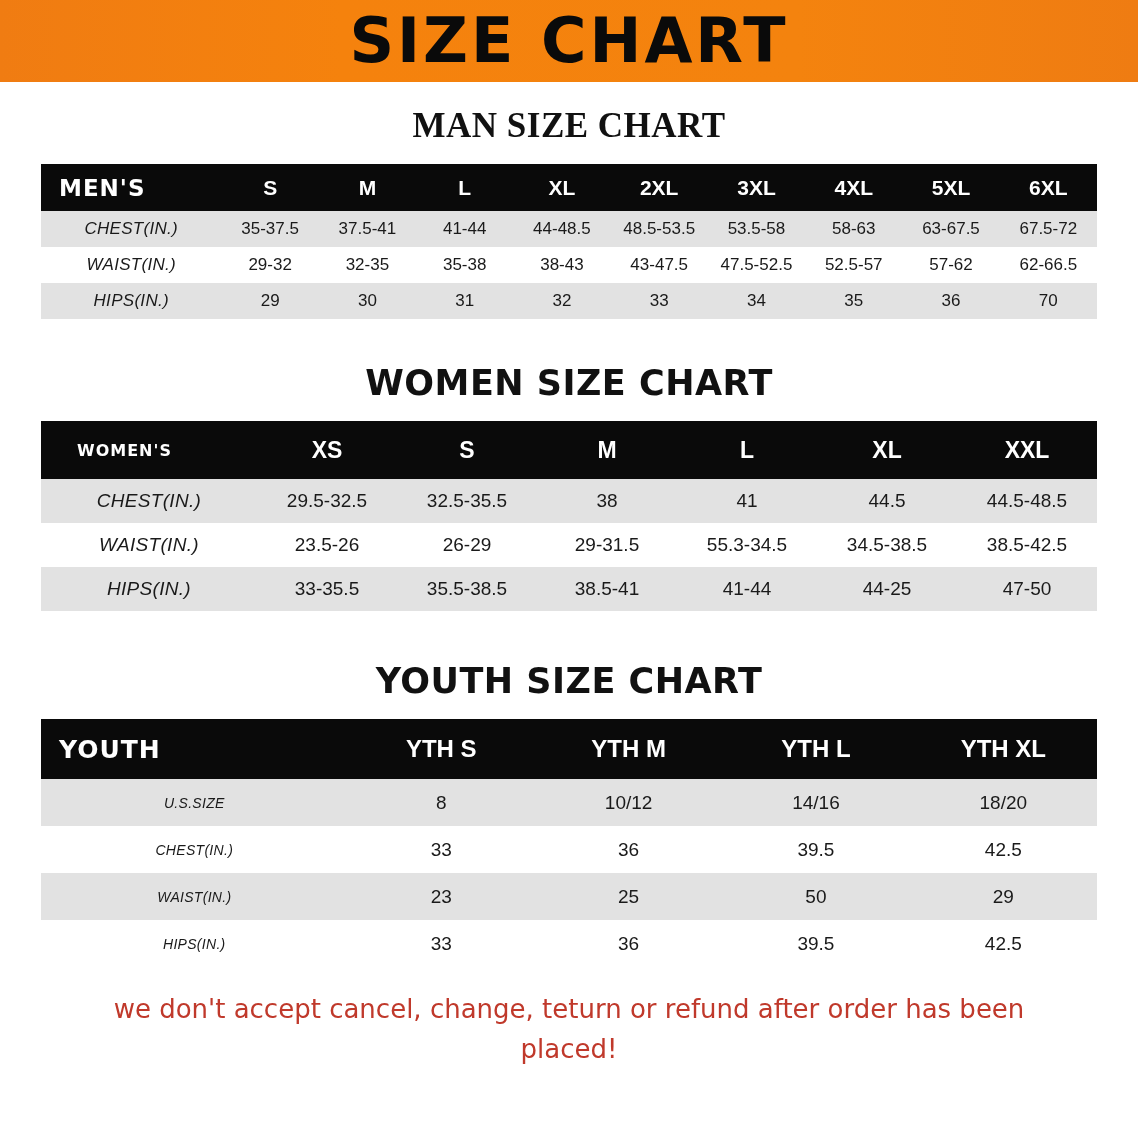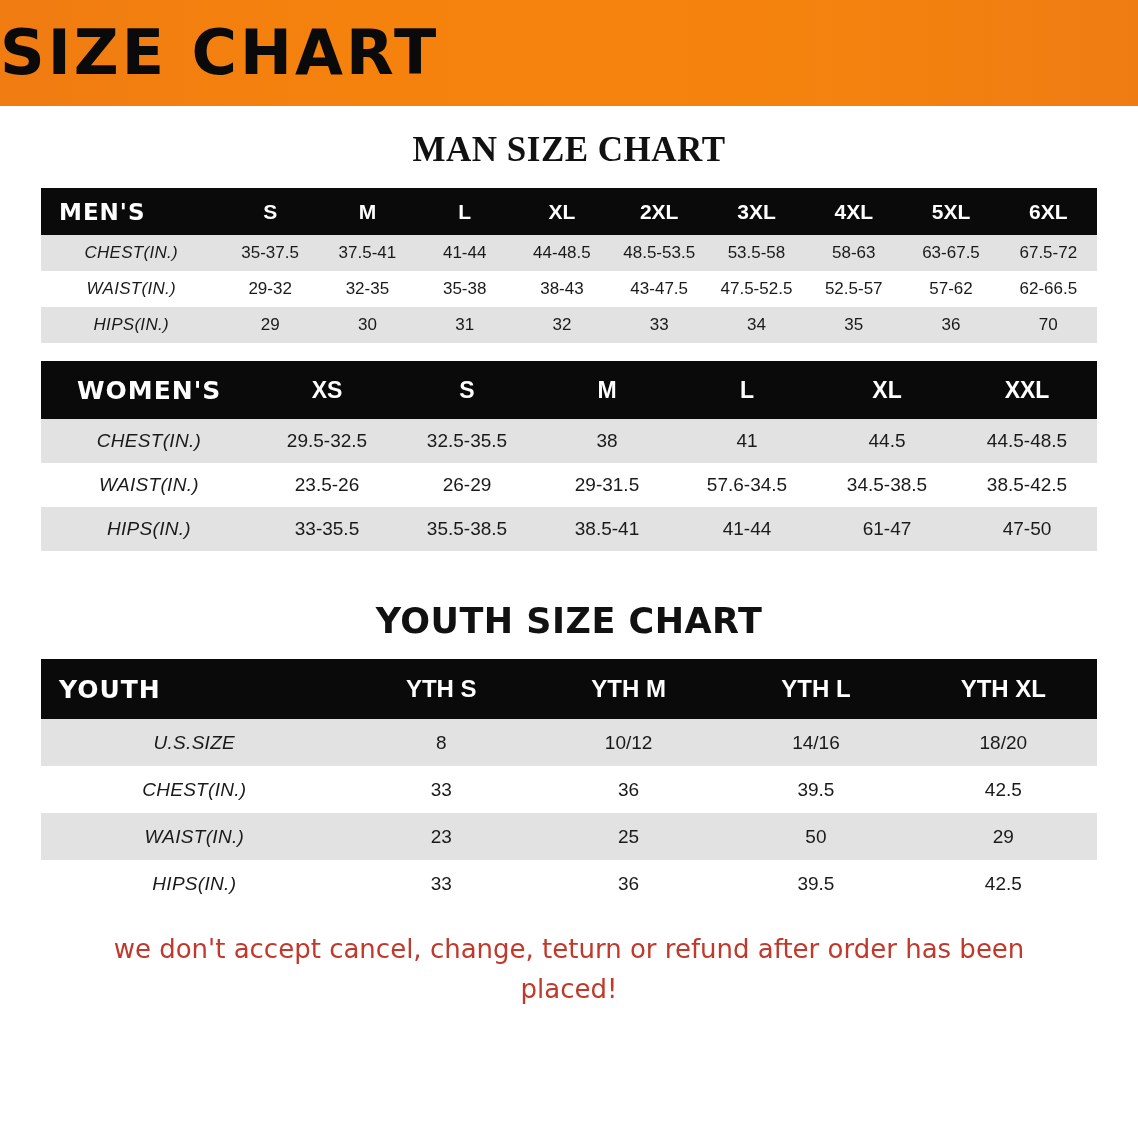--- a/index.html
+++ b/index.html
@@ -18,25 +18,25 @@
   .page {
     position: relative;
     width: 1138px;
     height: 1132px;
     box-sizing: border-box;
   }
 
   
   .banner {
     width: 100%;
-    height: 106px;
+    height: 82px;
     background: linear-gradient(90deg, #f07c12 0%, #f5820d 30%, #f4830e 70%, #ef7c12 100%);
     display: flex;
     align-items: center;
-    justify-content: flex-start;
+    justify-content: center;
   }
   .banner-title {
     font-family: "DejaVu Sans", sans-serif;
     font-weight: 700;
     font-size: 62px;
     letter-spacing: 3px;
     color: #0a0a0a;
     line-height: 1;
     text-align: center;
   }
@@ -92,30 +92,30 @@
   
   #men-table { margin-top: 18px; }
   #men-table thead th { height: 45px; font-size: 21px; }
   #men-table thead th.label-col { font-size: 23px; }
   #men-table tbody td { height: 34px; font-size: 17px; }
   #men-table tbody td.label-col { font-size: 17px; letter-spacing: 0.3px; }
 
   
   #women-table { margin-top: 18px; }
   #women-table thead th { height: 56px; font-size: 23px; }
-  #women-table thead th.label-col { font-size: 25px; padding-left: 36px; }
+  #women-table thead th.label-col { font-size: 16px; padding-left: 36px; }
   #women-table tbody td { height: 42px; font-size: 19px; }
   #women-table tbody td.label-col { font-size: 19px; letter-spacing: 0.3px; }
 
   
   #youth-table { margin-top: 18px; }
   #youth-table thead th { height: 58px; font-size: 24px; }
   #youth-table thead th.label-col { font-size: 25px; }
   #youth-table tbody td { height: 45px; font-size: 19px; }
-  #youth-table tbody td.label-col { font-size: 19px; letter-spacing: 0.3px; }
+  #youth-table tbody td.label-col { font-size: 14px; letter-spacing: 0.3px; }
 
   
   .note {
     margin: 22px auto 0 auto;
     width: 1000px;
     text-align: center;
     color: #c0392b;
     font-family: "DejaVu Sans", sans-serif;
     font-size: 26px;
     line-height: 1.55;
@@ -194,20 +194,21 @@
           <td>33</td>
           <td>34</td>
           <td>35</td>
           <td>36</td>
           <td>70</td>
         </tr>
       </tbody>
     </table>
   </div>
 
+  <div class="section-title women">WOMEN SIZE CHART</div>
   <div class="table-wrap">
     <table id="women-table">
       <colgroup>
         <col style="width:216px">
         <col style="width:140px">
           <col style="width:140px">
           <col style="width:140px">
         <col style="width:140px">
           <col style="width:140px">
           <col style="width:140px">
@@ -231,31 +232,31 @@
           <td>38</td>
           <td>41</td>
           <td>44.5</td>
           <td>44.5-48.5</td>
         </tr>
         <tr class="plain">
           <td class="label-col">WAIST(IN.)</td>
           <td>23.5-26</td>
           <td>26-29</td>
           <td>29-31.5</td>
-          <td>57.6-34.5</td>
+          <td>55.3-34.5</td>
           <td>34.5-38.5</td>
           <td>38.5-42.5</td>
         </tr>
         <tr class="shade">
           <td class="label-col">HIPS(IN.)</td>
           <td>33-35.5</td>
           <td>35.5-38.5</td>
           <td>38.5-41</td>
           <td>41-44</td>
-          <td>61-47</td>
+          <td>44-25</td>
           <td>47-50</td>
         </tr>
       </tbody>
     </table>
   </div>
 
   <div class="section-title youth">YOUTH SIZE CHART</div>
   <div class="table-wrap">
     <table id="youth-table">
       <colgroup>

